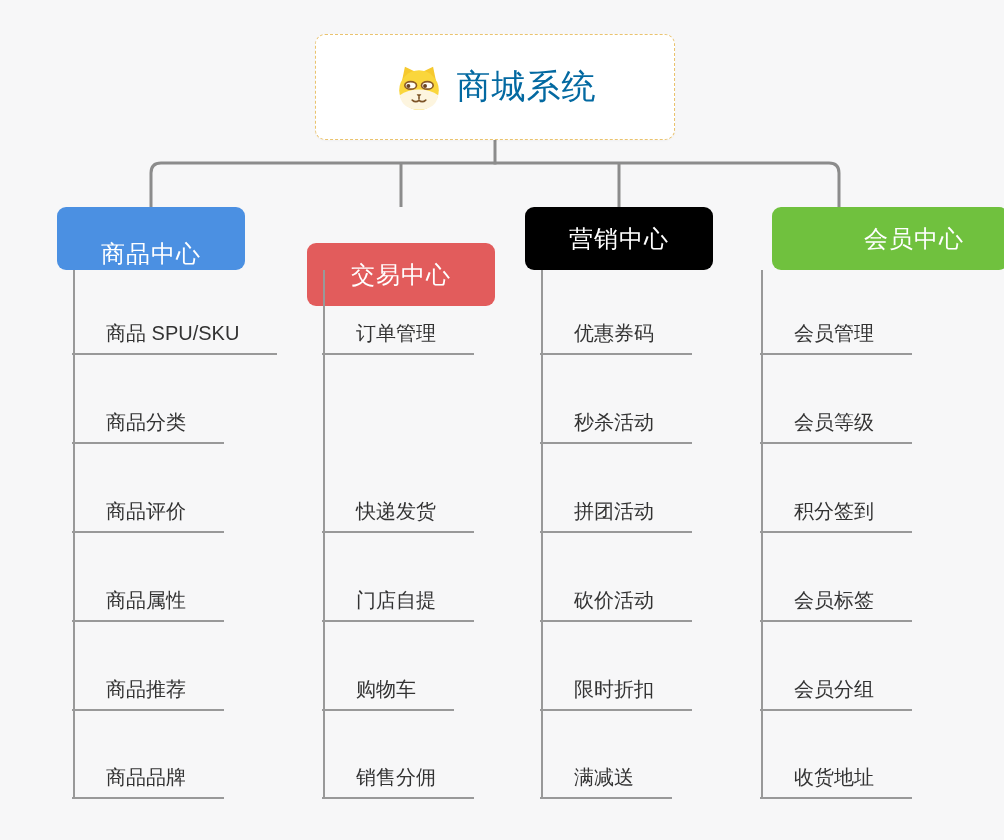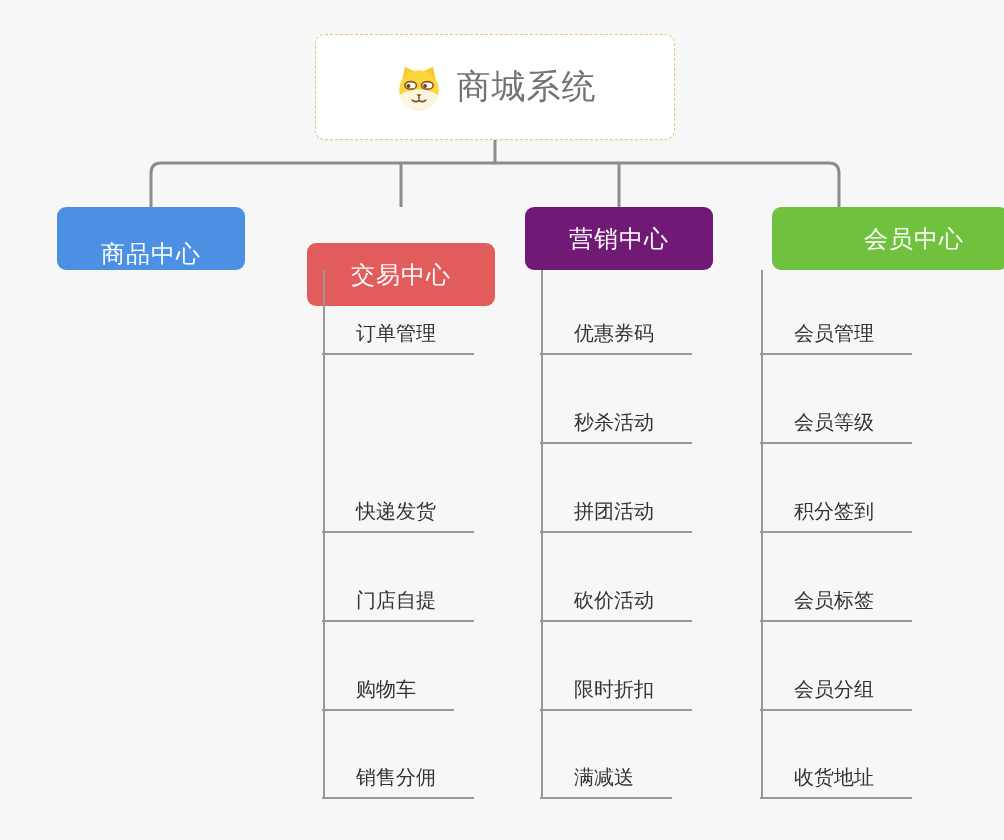--- a/index.html
+++ b/index.html
@@ -18,21 +18,21 @@
     position: absolute; left: 315px; top: 34px;
     width: 360px; height: 106px; box-sizing: border-box;
     background: #ffffff;
     border: 1px dashed #eac36e;
     border-radius: 10px;
     display: flex; align-items: center; justify-content: center;
     gap: 13px;
     box-shadow: 0 1px 2px rgba(0,0,0,0.03);
   }
   .root-title {
-    font-size: 34px; color: #737373; letter-spacing: 1px; white-space: nowrap;
+    font-size: 34px; color: #0369a1; letter-spacing: 1px; white-space: nowrap;
   }
   .dog-icon { width: 50px; height: 46px; display: block; }
 
   
   .branch-node {
     position: absolute; top: 207px; width: 188px; height: 63px;
     border-radius: 9px;
     display: flex; align-items: center; justify-content: center;
     color: #ffffff; font-size: 24px; letter-spacing: 1px;
     white-space: nowrap;
@@ -97,27 +97,36 @@
     </svg>
     <span class="root-title">商城系统</span>
   </div>
 
   <div class="branch-node b0" style="background-color: rgb(75, 144, 226);">
     <span>商品中心</span>
   </div>
   <div class="branch-node b1" style="background-color: rgb(226, 92, 92); margin-top: 36px;">
     <span>交易中心</span>
   </div>
-  <div class="branch-node b2" style="background-color: #701a75;">
+  <div class="branch-node b2" style="background-color: #000000;">
     <span>营销中心</span>
   </div>
   <div class="branch-node b3" style="background-color: rgb(112, 193, 62);">
     <span>会员中心</span>
   </div>
 
+  <div class="branch-col c0">
+    <div class="trunk"></div>
+    <div class="item i1">商品 SPU/SKU</div>
+    <div class="item i2">商品分类</div>
+    <div class="item i3">商品评价</div>
+    <div class="item i4">商品属性</div>
+    <div class="item i5">商品推荐</div>
+    <div class="item i6">商品品牌</div>
+  </div>
 
   <div class="branch-col c1">
     <div class="trunk"></div>
     <div class="item i1">订单管理</div>
     <div class="item i3">快递发货</div>
     <div class="item i4">门店自提</div>
     <div class="item i5">购物车</div>
     <div class="item i6">销售分佣</div>
   </div>
 

